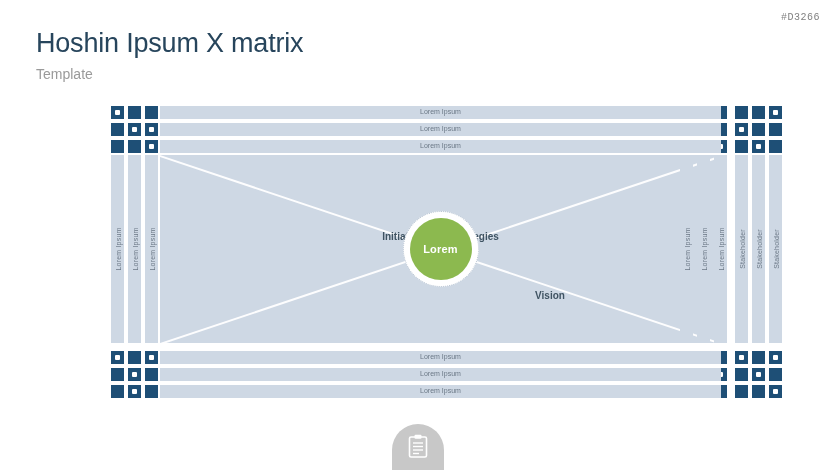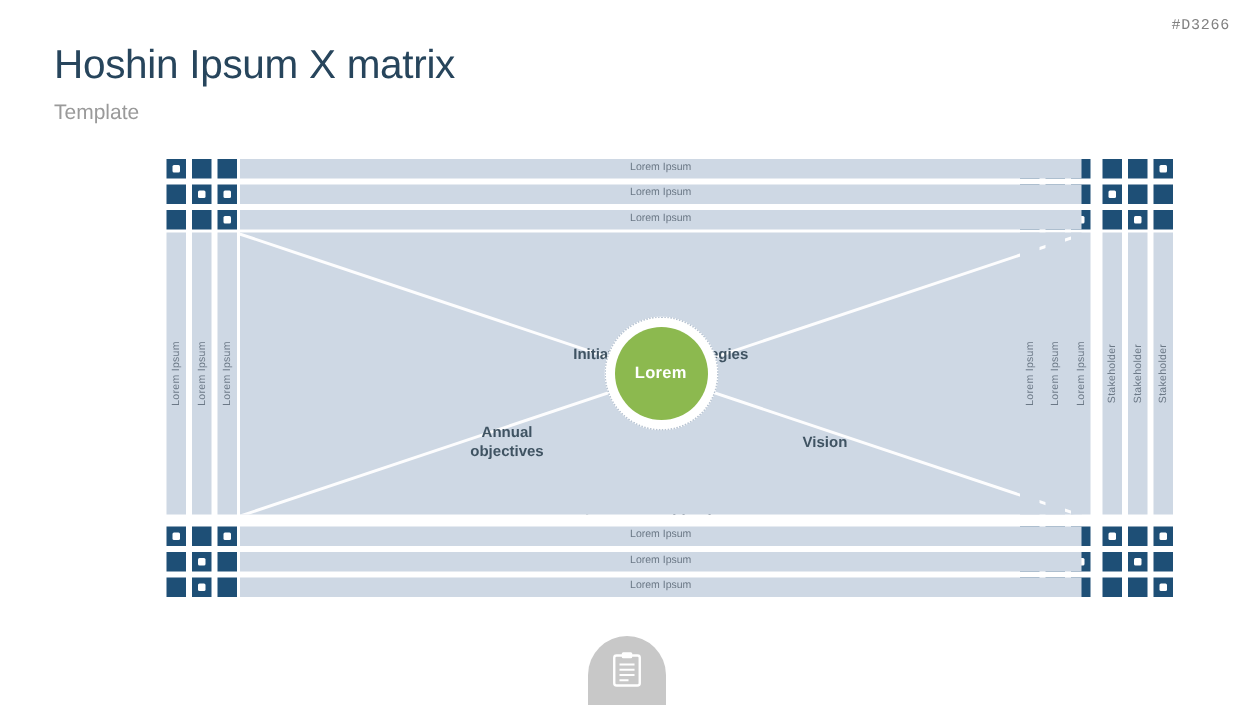--- a/index.html
+++ b/index.html
@@ -111,24 +111,20 @@
 <div id="page-subtitle">Template</div>
 
 <div id="matrix">
 
   <div id="center-panel">
     <div class="diag" style="left:0;top:0;width:592px;transform:rotate(18.5deg);"></div>
     <div class="diag" style="left:0;top:188px;width:592px;transform:rotate(-18.5deg);"></div>
 
     <div class="clabel" id="label-initiatives">Initiatives and strategies</div>
 
-    <div class="clabel" id="label-annual">
-      <div>Annual</div>
-      <div>objectives</div>
-    </div>
 
     <div class="clabel" id="label-metrics">Vision</div>
 
     <div class="clabel" id="label-longterm">
       <div>Long-term objectives</div>
 
     </div>
 
     <div id="vision-wrap">
       <div id="vision-circle">

